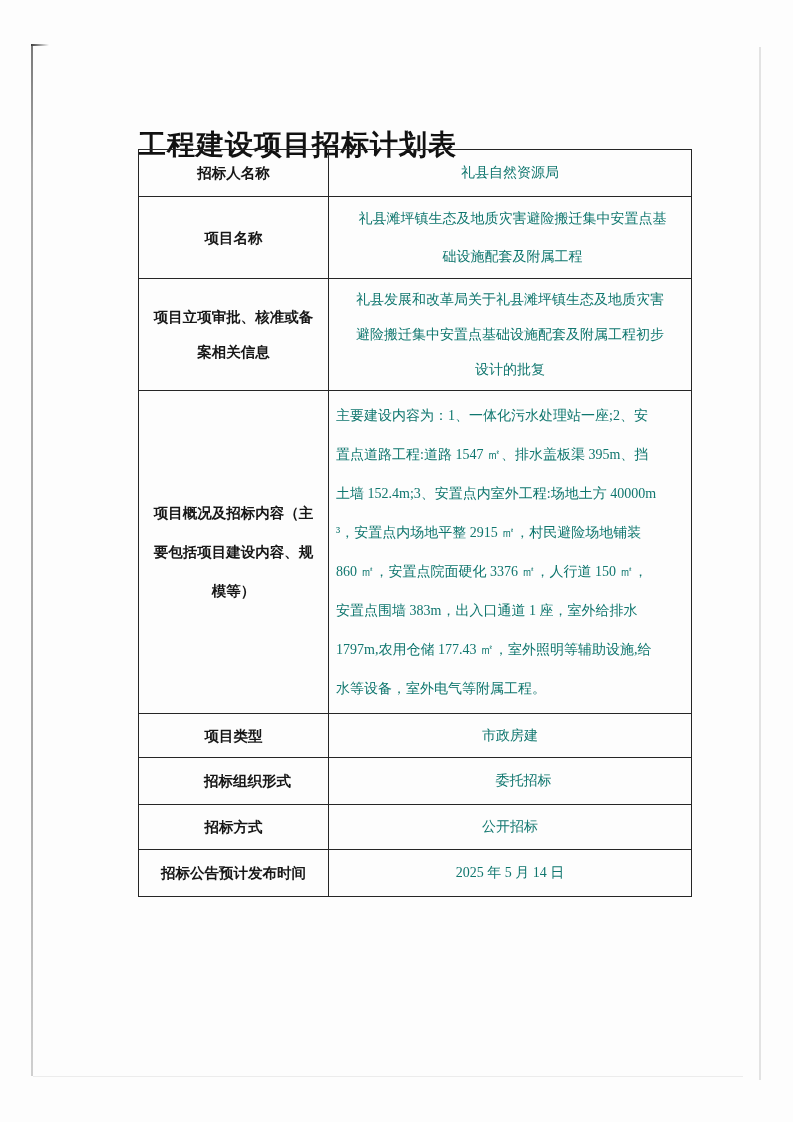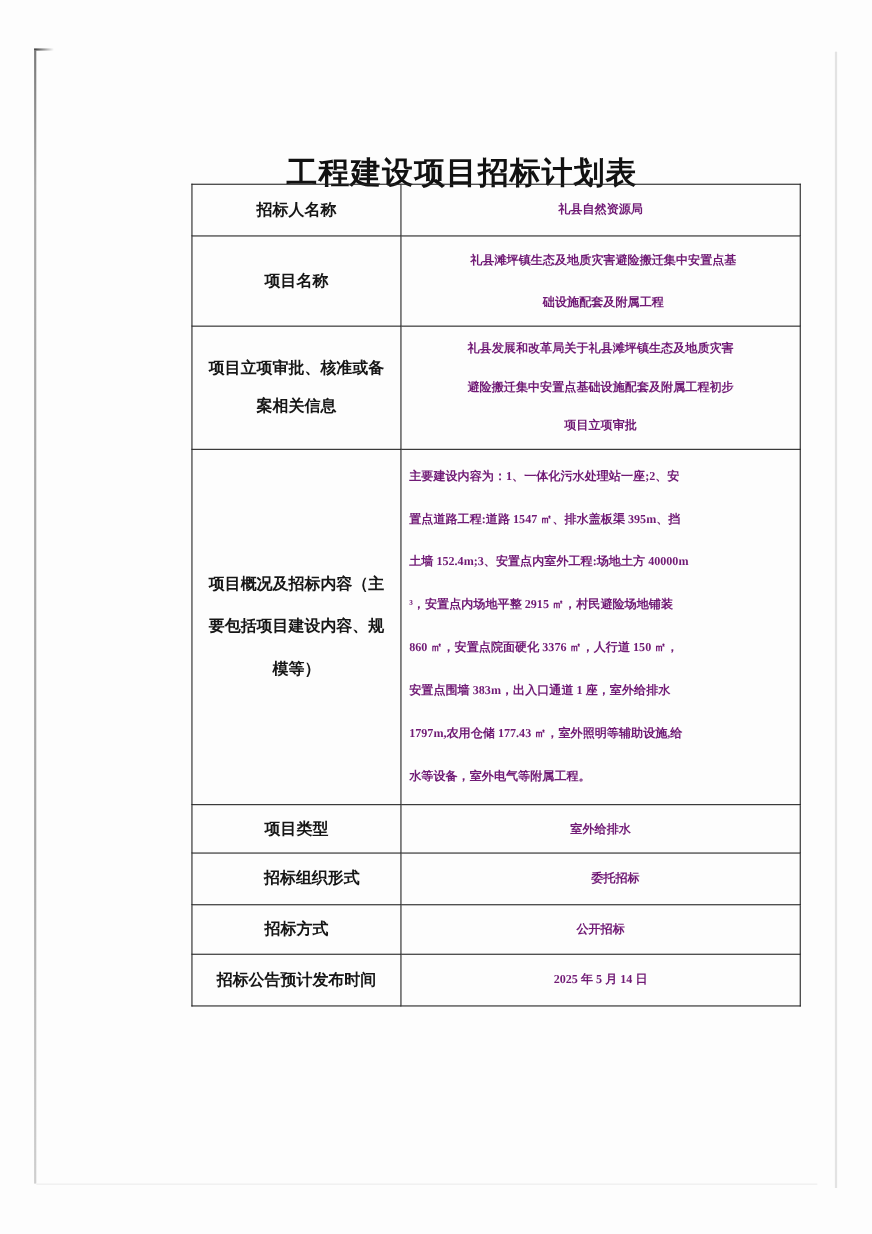--- a/index.html
+++ b/index.html
@@ -26,59 +26,57 @@
     position:absolute;left:759px;top:47px;width:2px;height:1033px;
     background:#e3e3e3;
   }
   .scan-bottom{
     position:absolute;left:33px;top:1076px;width:710px;height:1px;
     background:#ececec;
   }
   
   .doc-title{
     position:absolute;left:138px;top:128px;width:540px;
-    margin:12px;
-    text-align:center;
+    margin:0;
     font-family:"Liberation Sans","DejaVu Sans",sans-serif;
     font-size:28px;line-height:34px;
     font-weight:700;
     letter-spacing:1px;
     color:#111;
   }
   
   table.plan{
-    position:absolute;left:138px;top:167px;
+    position:absolute;left:138px;top:149px;
     width:525px;
     border-collapse:collapse;
     table-layout:fixed;
-    margin-left:36px;
   }
   table.plan td{
     border:1.6px solid #262626;
     vertical-align:middle;
     white-space:pre-line;
     overflow:hidden;
   }
   td.lbl{
     width:177px;
     text-align:center;
     font-weight:700;
     font-size:14.5px;
     line-height:24px;
     padding:2px 6px;
     color:#161616;
   }
   td.val{
     width:348px;
     text-align:center;
-    font-weight:700;
-    font-size:11px;
+    font-weight:400;
+    font-size:14px;
     line-height:24px;
     padding:2px 7px;
-    color:#701a75;
+    color:#0f766e;
   }
   
   tr.r0 td{height:42px;}
   tr.r1 td{height:77px;}
   tr.r2 td{height:42px;}
   tr.r3 td{height:107px;}
   tr.r4 td{height:318px;}
   tr.r5 td{height:39px;}
   tr.r6 td{height:41px;}
   tr.r7 td{height:42px;padding-left:34px;}
@@ -112,38 +110,38 @@
       <tr class="r1">
         <td class="lbl">项目名称</td>
         <td class="val">礼县滩坪镇生态及地质灾害避险搬迁集中安置点基
 础设施配套及附属工程</td>
       </tr>
       <tr class="r3">
         <td class="lbl">项目立项审批、核准或备
 案相关信息</td>
         <td class="val">礼县发展和改革局关于礼县滩坪镇生态及地质灾害
 避险搬迁集中安置点基础设施配套及附属工程初步
-项目立项审批</td>
+设计的批复</td>
       </tr>
       <tr class="r4">
         <td class="lbl">项目概况及招标内容（主
 要包括项目建设内容、规
 模等）</td>
         <td class="val">主要建设内容为：1、一体化污水处理站一座;2、安
 置点道路工程:道路 1547 ㎡、排水盖板渠 395m、挡
 土墙 152.4m;3、安置点内室外工程:场地土方 40000m
 ³，安置点内场地平整 2915 ㎡，村民避险场地铺装
 860 ㎡，安置点院面硬化 3376 ㎡，人行道 150 ㎡，
 安置点围墙 383m，出入口通道 1 座，室外给排水
 1797m,农用仓储 177.43 ㎡，室外照明等辅助设施,给
 水等设备，室外电气等附属工程。</td>
       </tr>
       <tr class="r5">
         <td class="lbl">项目类型</td>
-        <td class="val">室外给排水</td>
+        <td class="val">市政房建</td>
       </tr>
       <tr class="r7">
         <td class="lbl">招标组织形式</td>
         <td class="val">委托招标</td>
       </tr>
       <tr class="r8">
         <td class="lbl">招标方式</td>
         <td class="val">公开招标</td>
       </tr>
       <tr class="r9">

